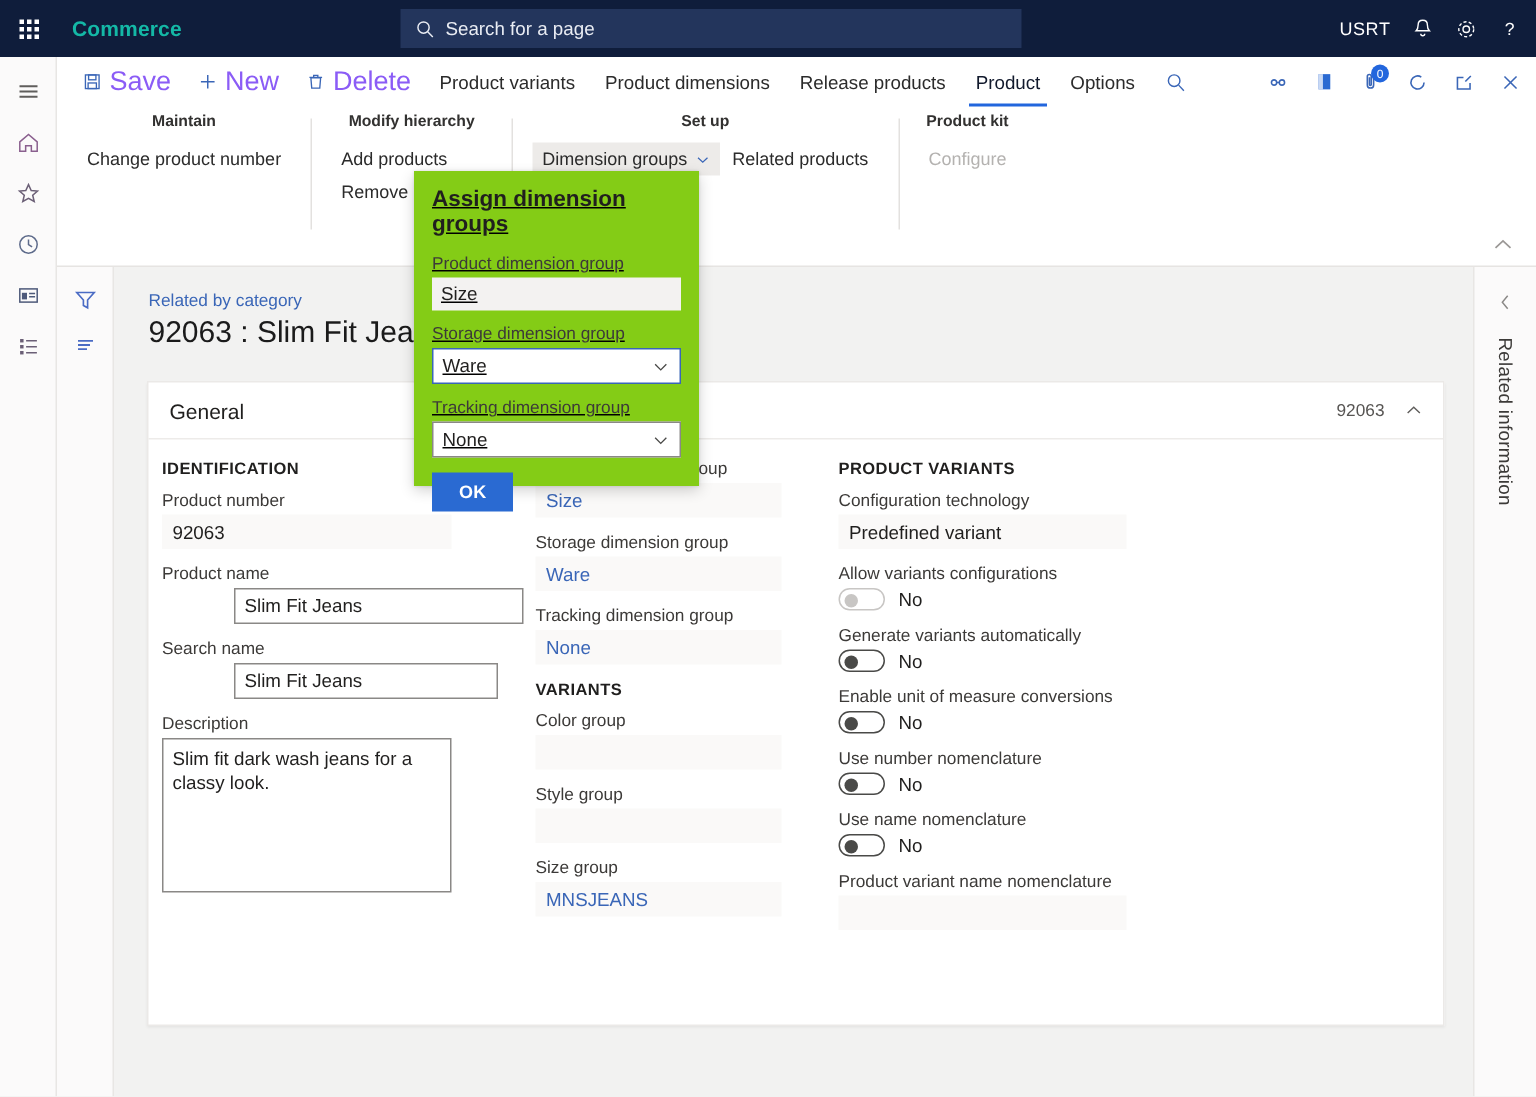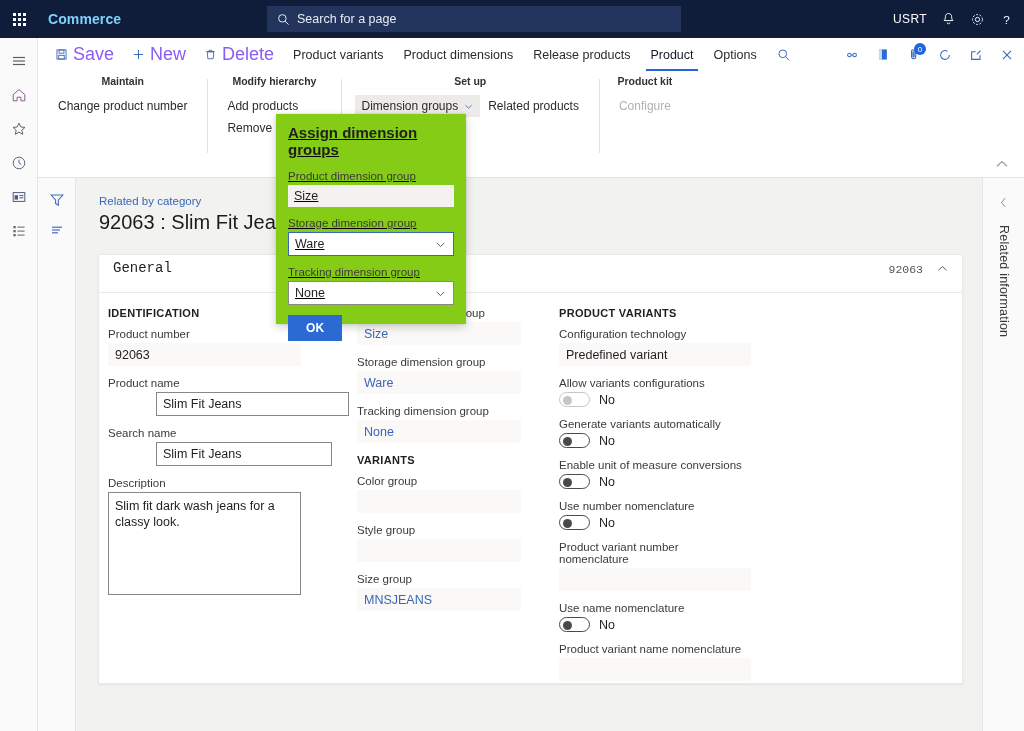--- a/index.html
+++ b/index.html
@@ -15,21 +15,21 @@
     position: absolute; top: 0; left: 0; width: 1024px; height: 38px;
     background: #0f1d3b; display: flex; align-items: center;
   }
   .waffle {
     width: 38px; height: 38px; display: flex; align-items: center; justify-content: center;
     cursor: pointer;
   }
   .waffle-grid { display: grid; grid-template-columns: repeat(3, 3px); grid-gap: 2px; }
   .waffle-grid i { width: 3px; height: 3px; background: #ffffff; display: block; }
   .brand {
-    color: #7dd3fc; font-size: 14px; font-weight: bold; margin-left: 10px;
+    color: #14b8a6; font-size: 14px; font-weight: bold; margin-left: 10px;
     letter-spacing: .1px;
   }
   .topsearch {
     position: absolute; left: 267px; top: 6px; width: 414px; height: 26px;
     background: #23355c; display: flex; align-items: center; padding-left: 10px;
     cursor: text;
   }
   .topsearch .mag { margin-right: 7px; display:flex; }
   .topsearch span.ph { color: #e9ecf3; font-size: 12.5px; }
   .topright {
@@ -124,21 +124,21 @@
   .pagetitle {
     margin: 4px 0 0 23px; font-size: 20px; color: #1b1b1b; font-weight: normal;
   }
   .card {
     position: absolute; left: 22px; top: 76px; width: 865px; height: 430px;
     background: #ffffff; border: 1px solid #ebe9e7;
     box-shadow: 0 1px 2px rgba(0,0,0,.06);
   }
   .card-head {
     height: 38px; border-bottom: 1px solid #edebe9; display: flex;
-    align-items: flex-start; padding: 5px 14px; position: relative; font-family: Liberation Mono, monospace;
+    align-items: center; padding: 16px 14px; position: relative;
   }
   .card-head .ttl { font-size: 14px; color: #201f1e; }
   .card-head .right {
     position: absolute; right: 13px; display: flex; align-items: center; gap: 13px;
   }
   .card-head .num { font-size: 11.5px; color: #575553; }
   .cols { display: flex; padding: 14px 0 0 0; }
   .col { padding: 0 28px; }
   .col1 { width: 230px; padding-left: 9px; }
   .col2 { width: 220px; }
@@ -600,24 +600,20 @@
           <div class="fld">
             <span class="lbl">Use number nomenclature</span>
             <div class="tgl-row">
               <span class="tgl">
                   <i></i>
                 </span>
               <span class="tgl-txt">No</span>
             </div>
           </div>
 
-          <div class="fld">
-            <span class="lbl">Product variant number nomenclature</span>
-            <div class="val-ro">&nbsp;</div>
-          </div>
 
           <div class="fld">
             <span class="lbl">Use name nomenclature</span>
             <div class="tgl-row">
               <span class="tgl">
                   <i></i>
                 </span>
               <span class="tgl-txt">No</span>
             </div>
           </div>

